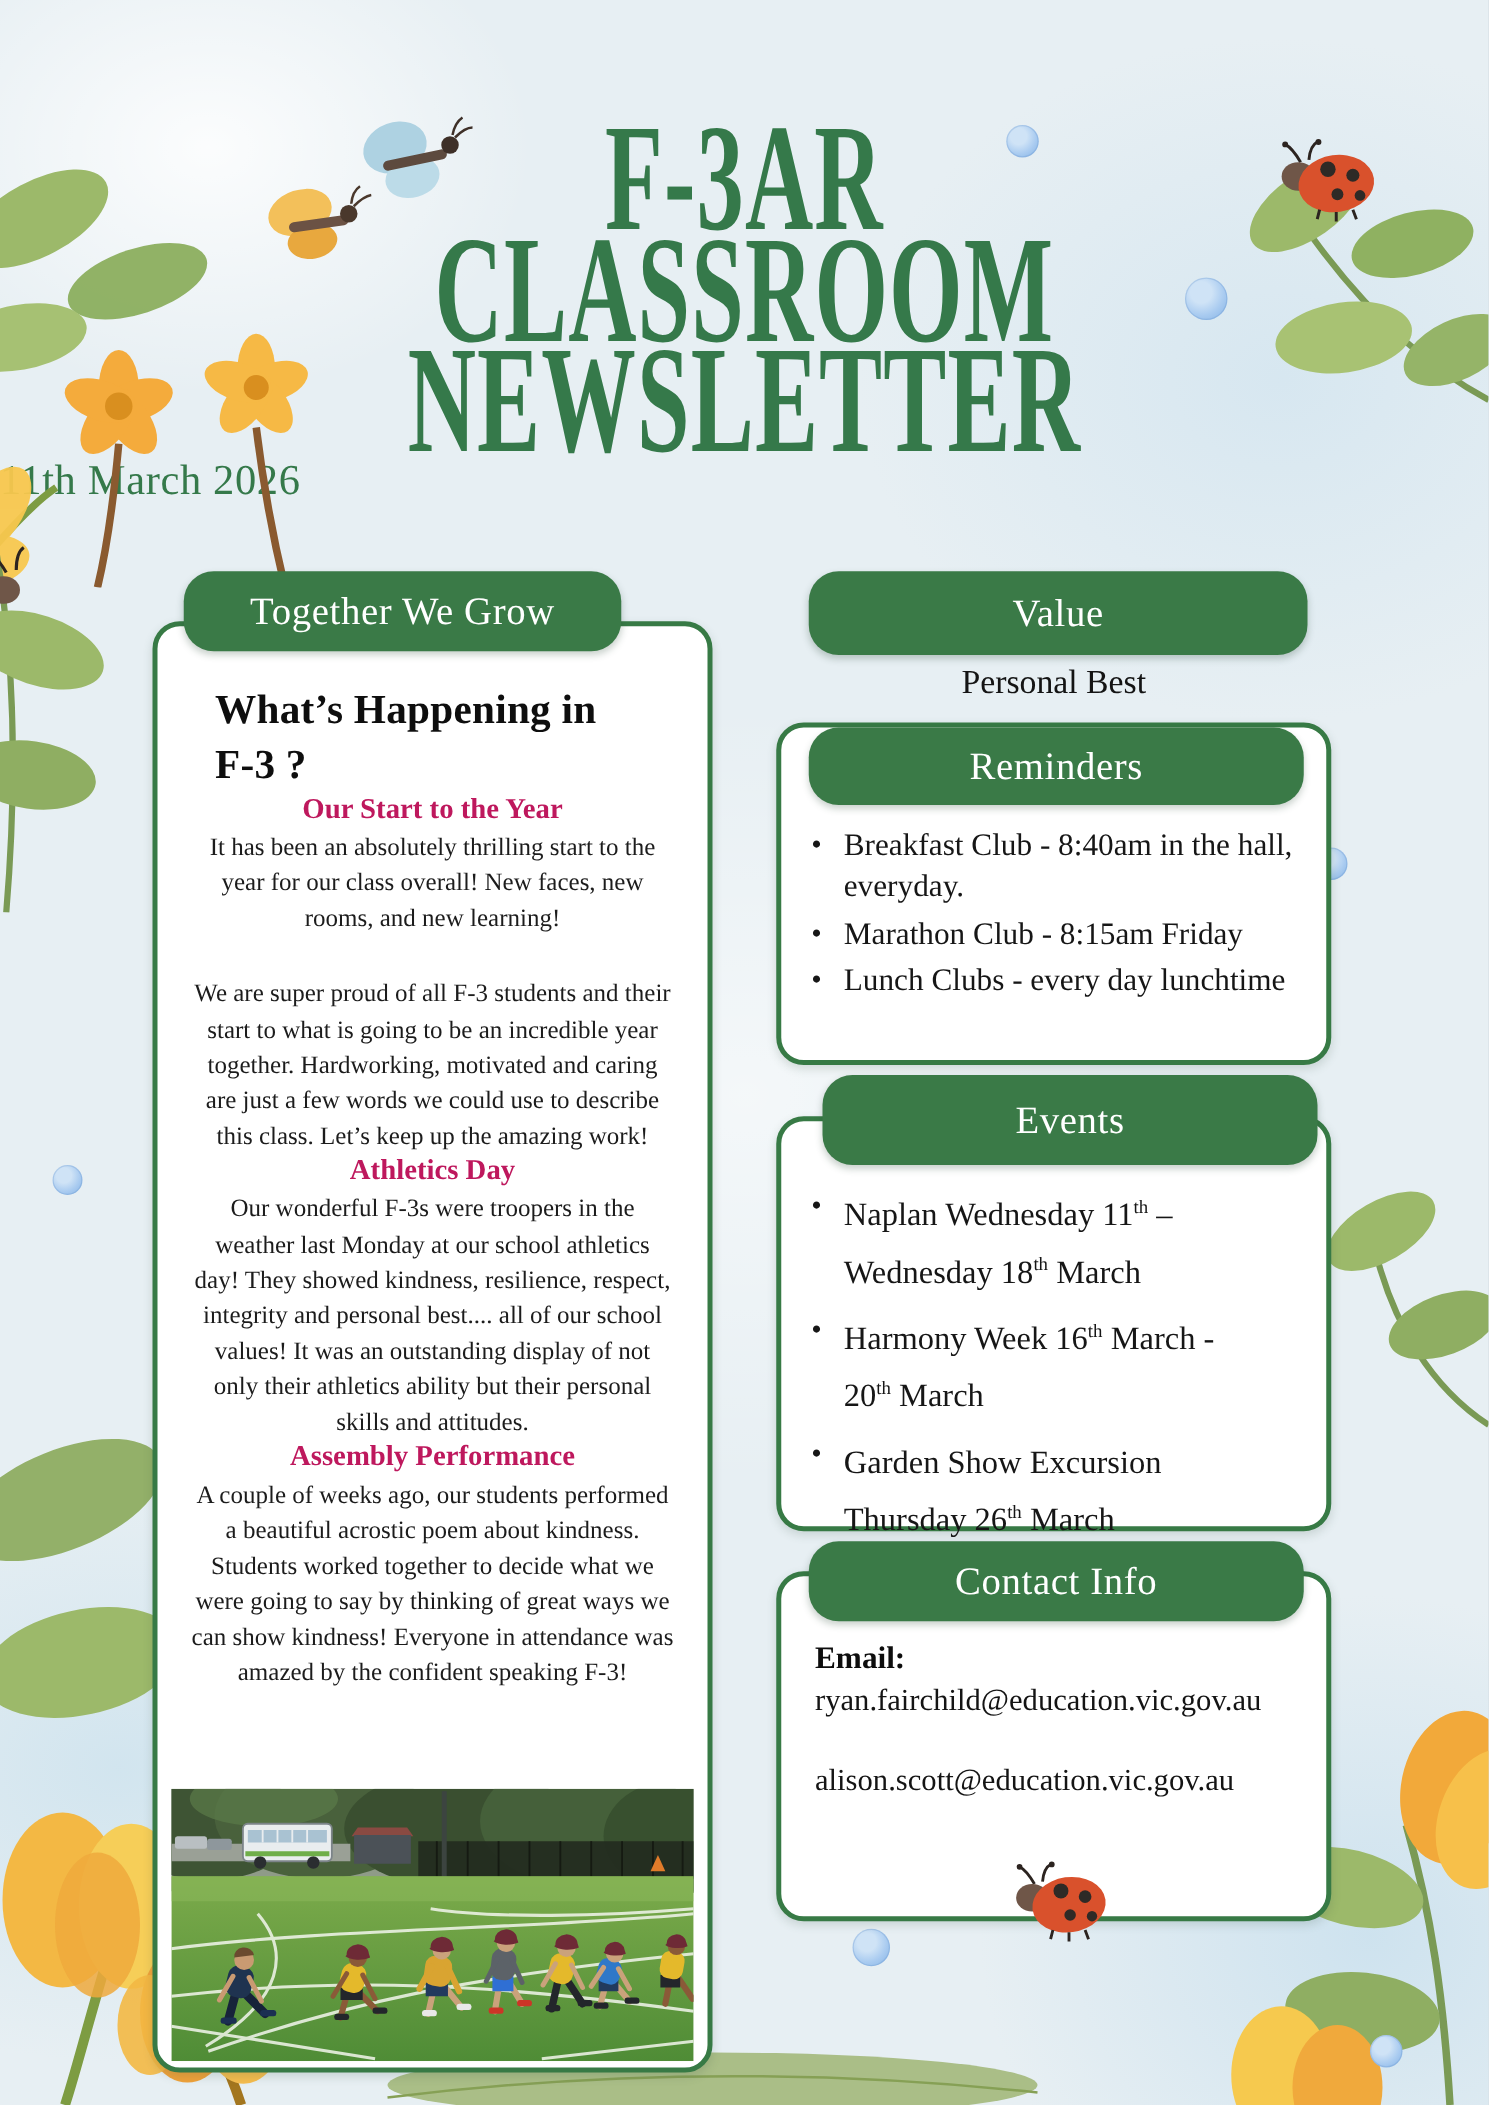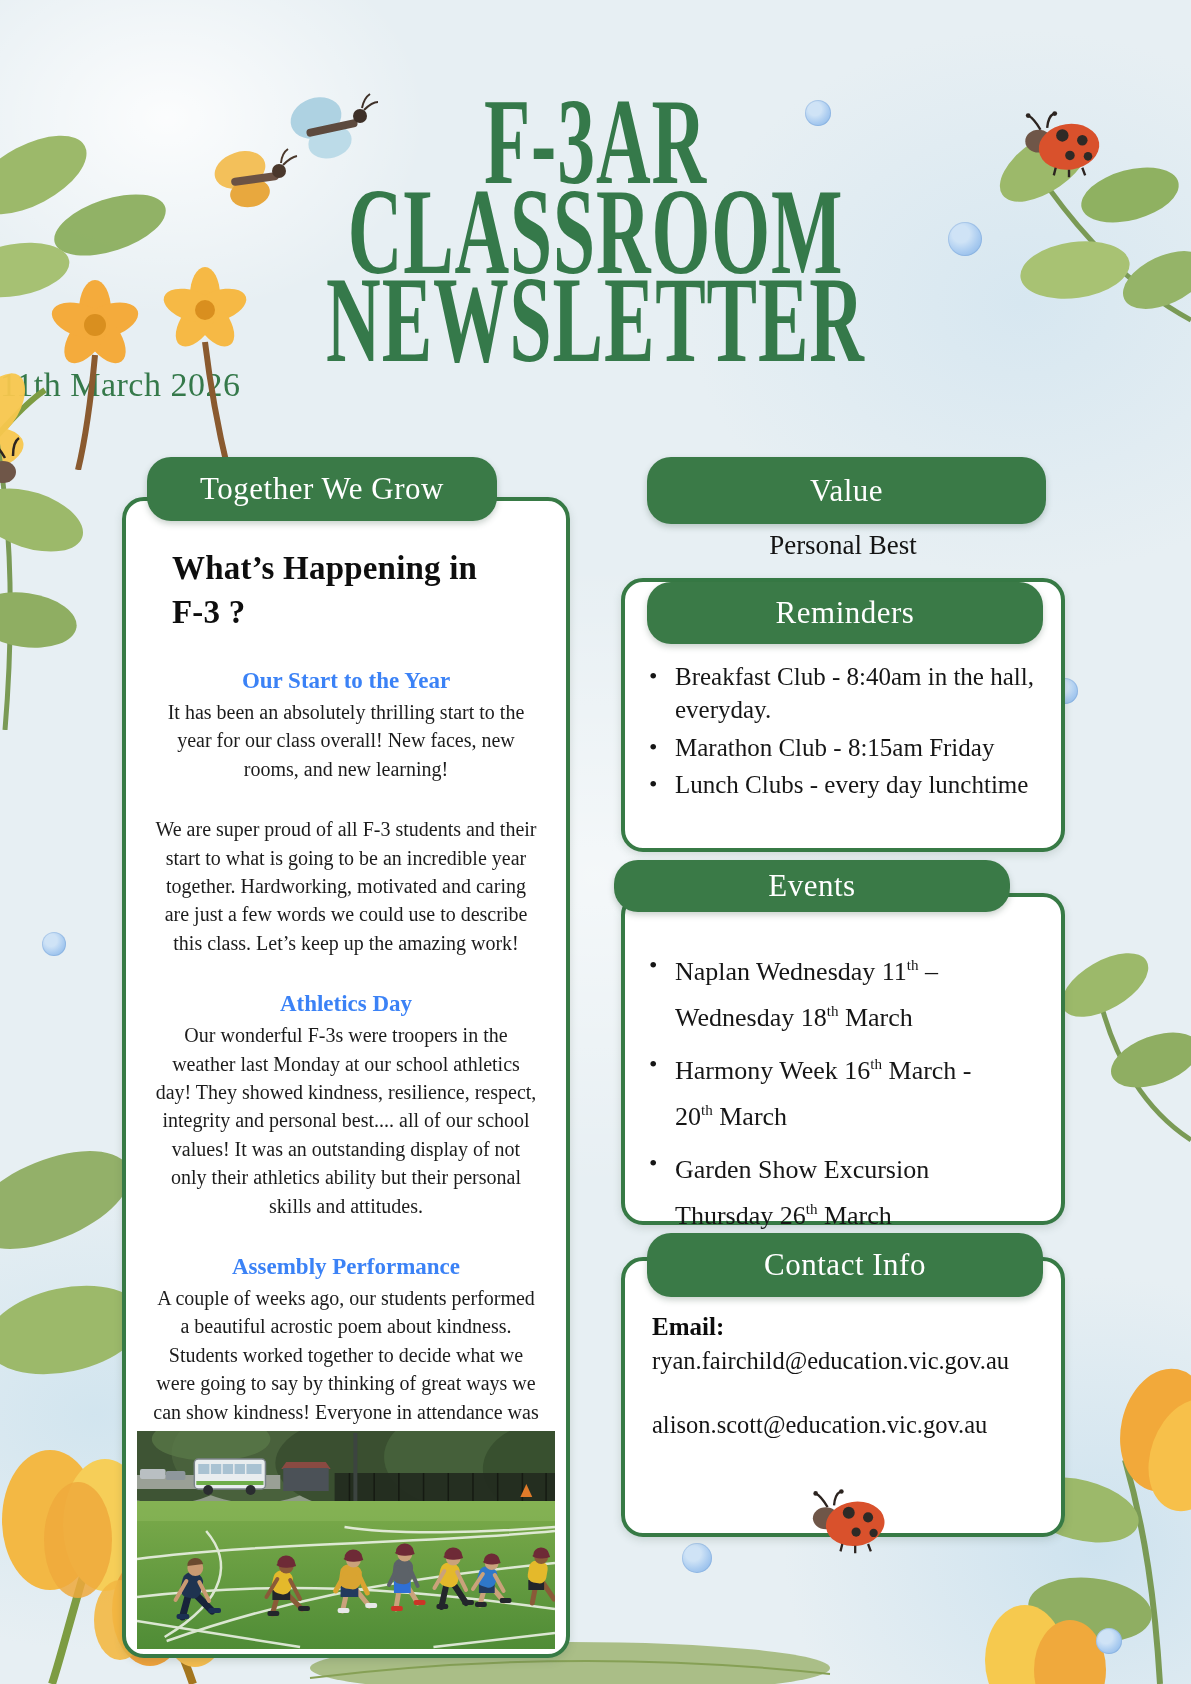--- a/index.html
+++ b/index.html
@@ -44,21 +44,21 @@
   .card {
     background:#ffffff;
     border: 4px solid #377a45;
     border-radius: 22px;
     box-shadow: 0 3px 8px rgba(60,90,70,.18);
     z-index: 4;
   }
   
   .left-content { position:absolute; inset: 0; padding: 46px 26px 0 26px; }
   .h2line { font-size:33px; font-weight:700; line-height:1.32; color:#0e0e0e; letter-spacing:.2px;margin-left:20px; }
-  .section h4 { text-align:center; font-size:23px; font-weight:700; margin-top:34px; color:#3b82f6; }
+  .section h4 { text-align:center; font-size:23px; font-weight:700; color:#be185d; }
   .section p  { text-align:center; font-size:20px; line-height:1.42; margin-top:4px; color:#1c1c1c; }
   .section.no-title p { margin-top:32px; }
   .photo-frame { position:absolute; left:11px; right:11px; bottom:5px; height:218px; overflow:hidden; }
   .photo-frame svg { display:block; width:100%; height:100%; }
   
   .centered-text { text-align:center; font-size:27px; color:#141414; }
   .blist { position:absolute; left:24px; right:14px; }
   .brow { display:grid; grid-template-columns: 26px 1fr; align-items:start; }
   .brow .dot { font-size:24px; line-height:1.35; }
   .reminders .brow { font-size:25px; line-height:1.33; margin-bottom:4px; }
@@ -410,21 +410,21 @@
     <span class="dot">•</span>
     <span class="txt">Harmony Week 16<sup>th</sup> March - 20<sup>th</sup> March</span>
   </div>
 
   <div class="brow">
     <span class="dot">•</span>
     <span class="txt">Garden Show Excursion Thursday 26<sup>th</sup> March</span>
   </div>
 </div>
   </div>
-  <div class="abs badge" style="left:614px; top:860px; width:396px; height:52px;">
+  <div class="abs badge" style="left:658px; top:860px; width:396px; height:72px;">
     <span>Events</span>
   </div>
 
   <div class="abs card" style="left:621px; top:1257px; width:444px; height:280px;">
     <div class="contact-body">
       <div class="email-label">Email:</div>
       <div>
   <div class="email-line">ryan.fairchild@education.vic.gov.au</div>
 
   <div class="email-line">alison.scott@education.vic.gov.au</div>

